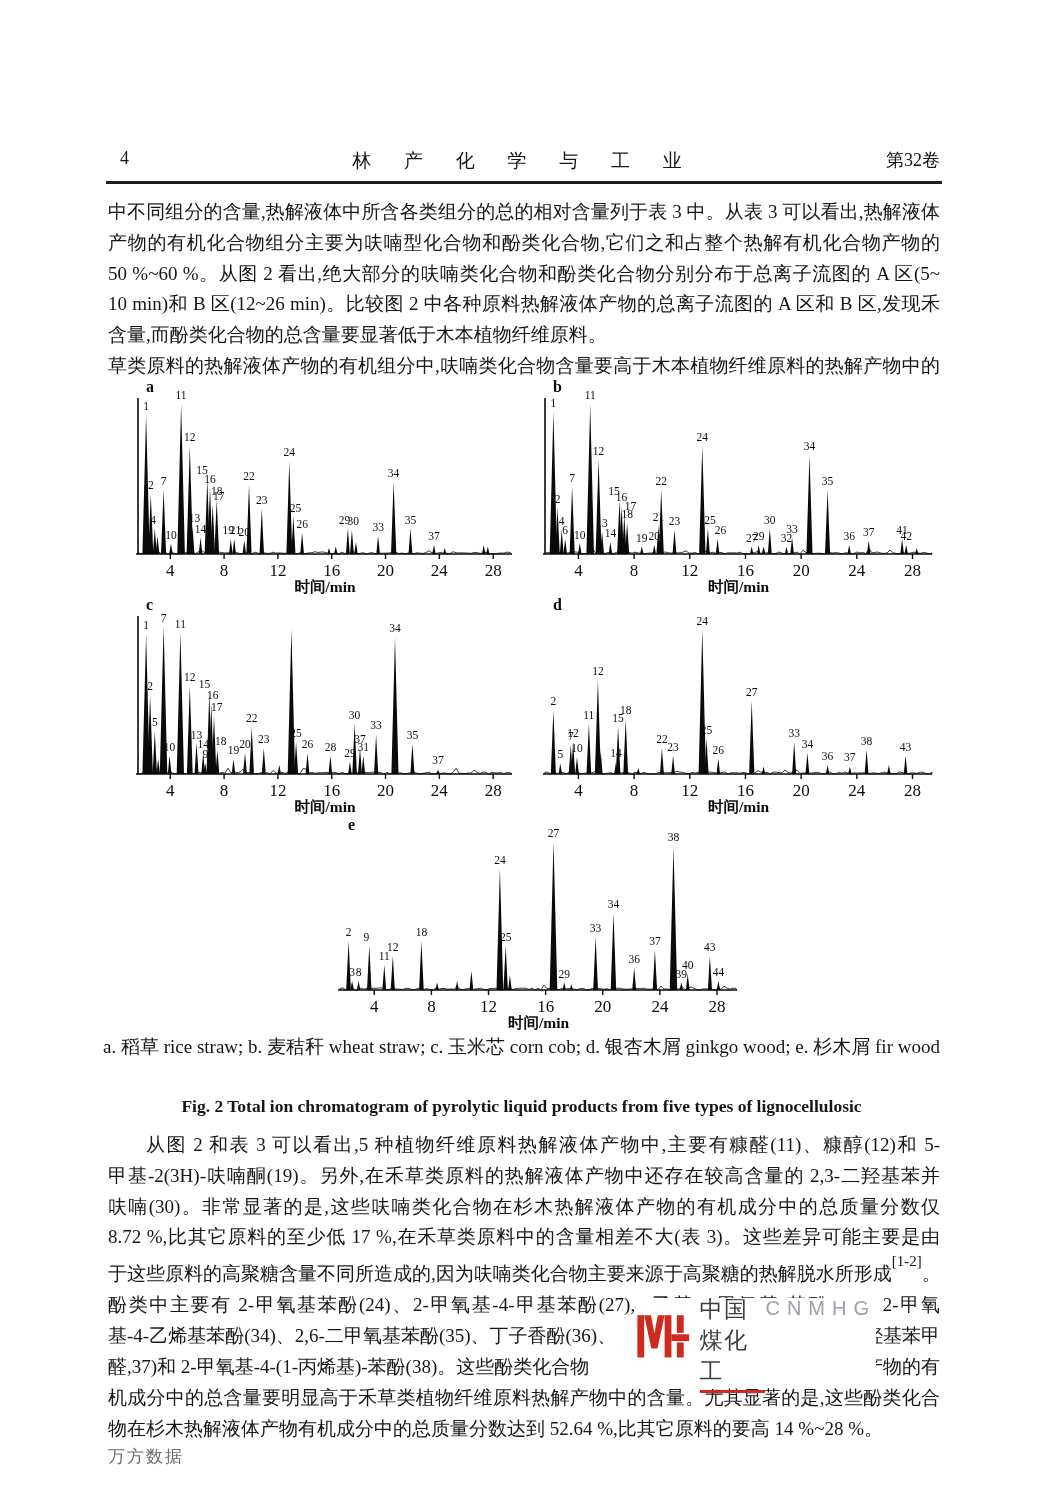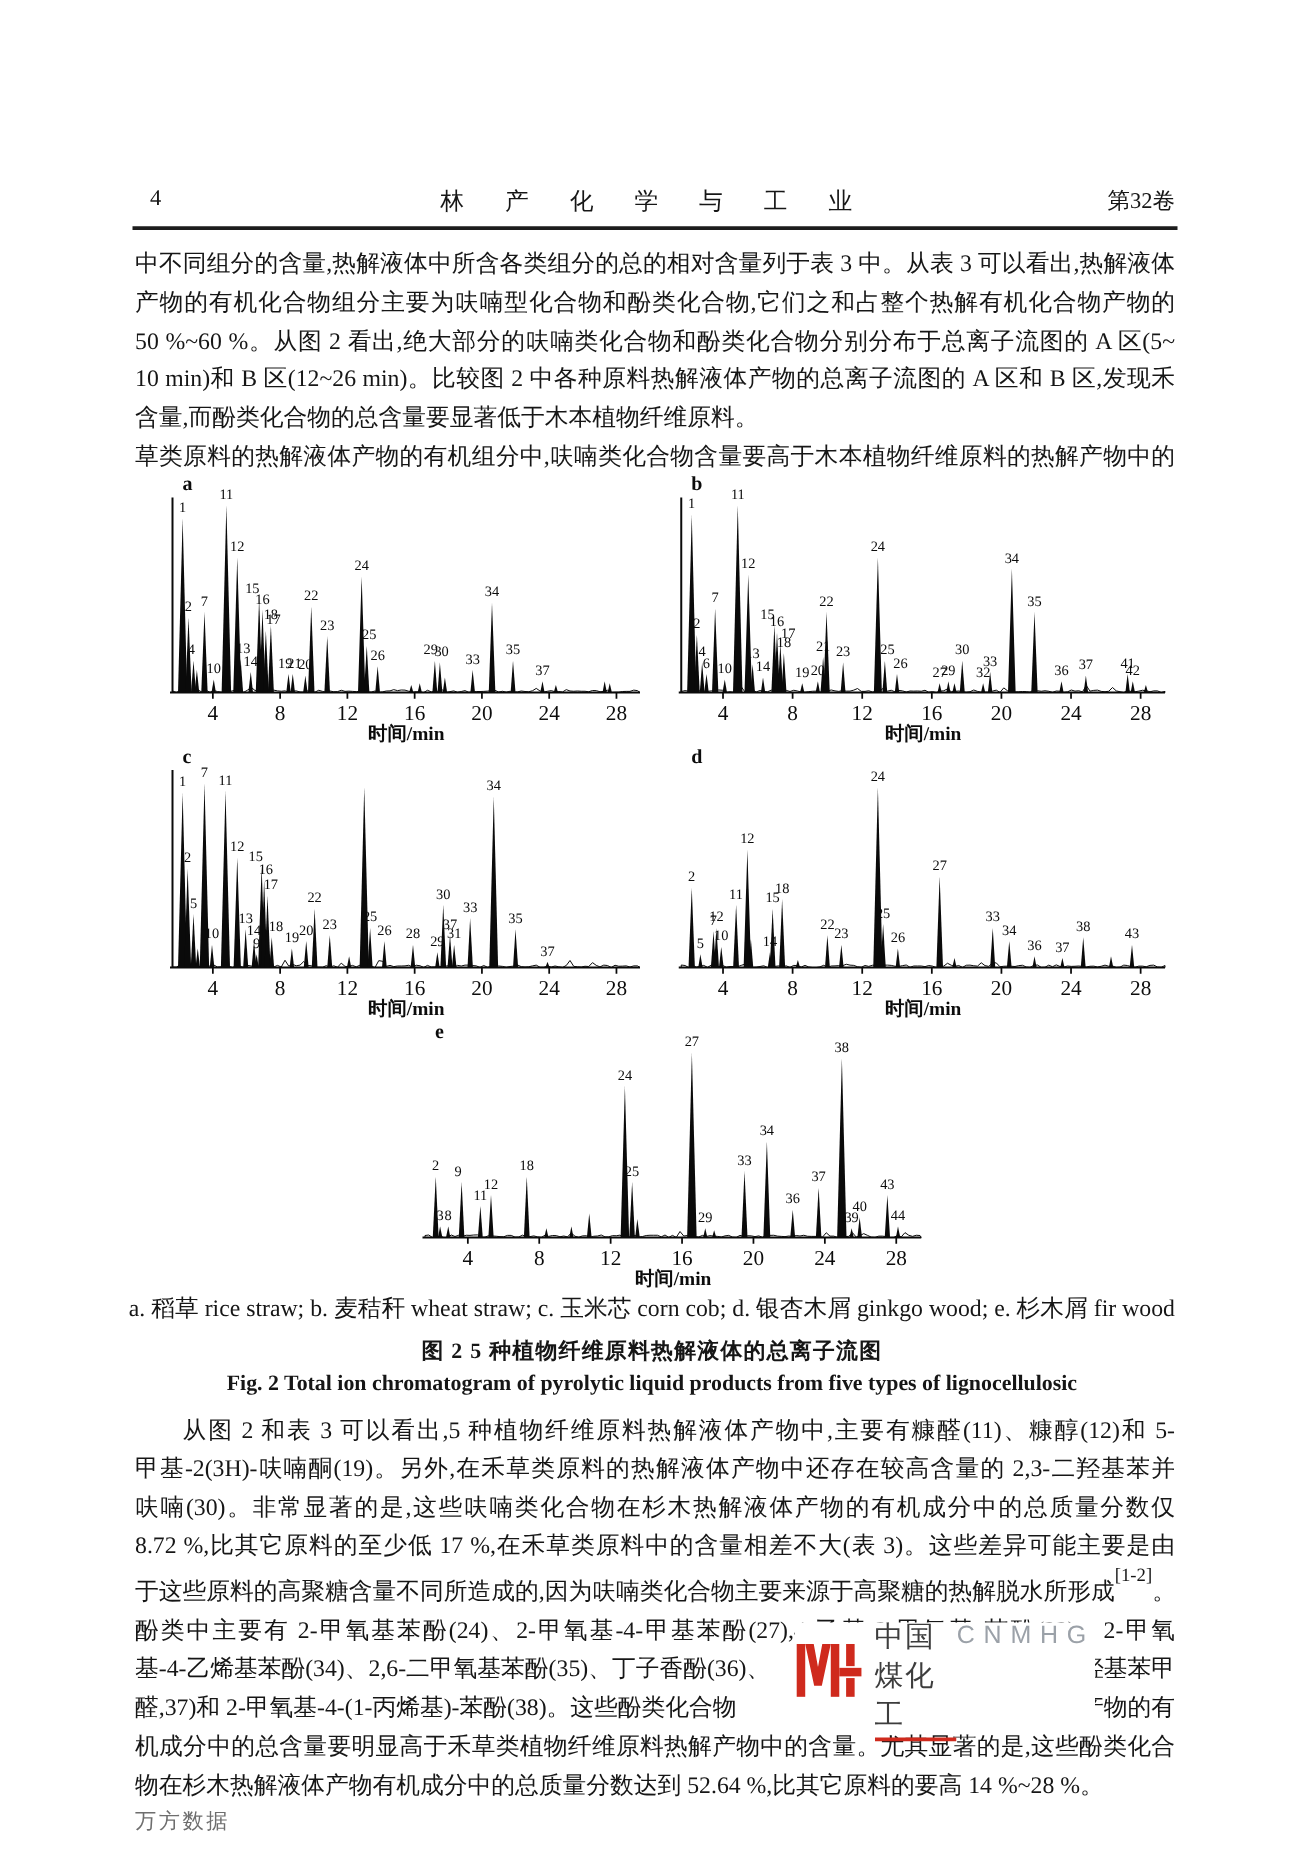--- a/index.html
+++ b/index.html
@@ -435,21 +435,20 @@
         <text x="274.76258992805754" y="196" text-anchor="middle" font-size="17" fill="#0c0c0c" font-family="&quot;Liberation Serif&quot;,&quot;DejaVu Serif&quot;,serif">20</text>
         <line x1="331.8848920863309" x2="331.8848920863309" y1="174" y2="179" stroke="#0a0a0a" stroke-width="1.4"></line>
         <text x="331.8848920863309" y="196" text-anchor="middle" font-size="17" fill="#0c0c0c" font-family="&quot;Liberation Serif&quot;,&quot;DejaVu Serif&quot;,serif">24</text>
         <line x1="389.00719424460436" x2="389.00719424460436" y1="174" y2="179" stroke="#0a0a0a" stroke-width="1.4"></line>
         <text x="389.00719424460436" y="196" text-anchor="middle" font-size="17" fill="#0c0c0c" font-family="&quot;Liberation Serif&quot;,&quot;DejaVu Serif&quot;,serif">28</text>
         <text x="210.5" y="212" text-anchor="middle" font-size="15.5" font-weight="600" fill="#0c0c0c" font-family="&quot;Liberation Serif&quot;,&quot;DejaVu Serif&quot;,serif">时间/min</text>
         <text x="20" y="14" font-size="16" font-weight="bold" fill="#0c0c0c" font-family="&quot;Liberation Serif&quot;,&quot;DejaVu Serif&quot;,serif">e</text>
       </svg></div>
 
   <div class="cap cap-legend">a. 稻草 rice straw;  b. 麦秸秆 wheat straw;  c. 玉米芯 corn cob;  d. 银杏木屑 ginkgo wood;  e. 杉木屑 fir wood</div>
-  <div class="cap cap-zh">图 2  5 种植物纤维原料热解液体的总离子流图</div>
   <div class="cap cap-en">Fig. 2   Total ion chromatogram of pyrolytic liquid products from five types of lignocellulosic</div>
 
   <div class="para" id="para2" style="top:1130px;">
       <div class="line indent"><span>从图 2 和表 3 可以看出,5 种植物纤维原料热解液体产物中,主要有糠醛(11)、糠醇(12)和 5-</span></div>
       <div class="line"><span>甲基-2(3H)-呋喃酮(19)。另外,在禾草类原料的热解液体产物中还存在较高含量的 2,3-二羟基苯并</span></div>
       <div class="line"><span>呋喃(30)。非常显著的是,这些呋喃类化合物在杉木热解液体产物的有机成分中的总质量分数仅</span></div>
       <div class="line"><span>8.72 %,比其它原料的至少低 17 %,在禾草类原料中的含量相差不大(表 3)。这些差异可能主要是由</span></div>
       <div class="line"><span>于这些原料的高聚糖含量不同所造成的,因为呋喃类化合物主要来源于高聚糖的热解脱水所形成</span><sup>[1-2]</sup><span>。</span></div>
       <div class="line"><span>酚类中主要有 2-甲氧基苯酚(24)、2-甲氧基-4-甲基苯酚(27),4-乙基-2-甲氧基-苯酚(33)、2-甲氧</span></div>
       <div class="line split">

